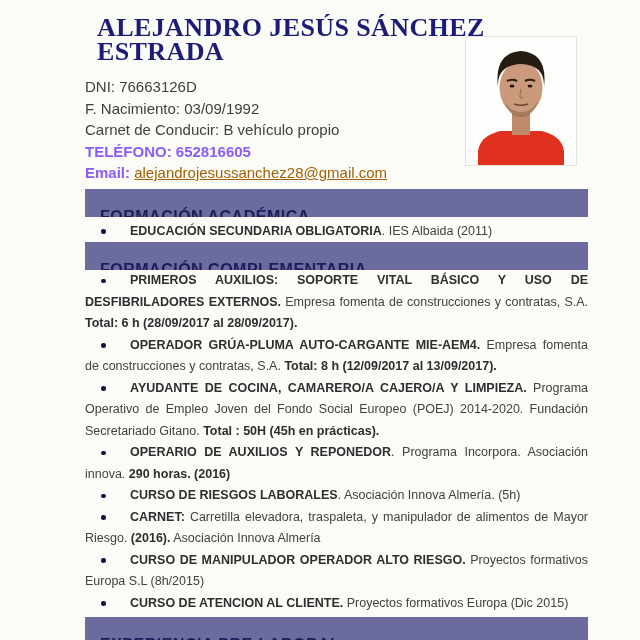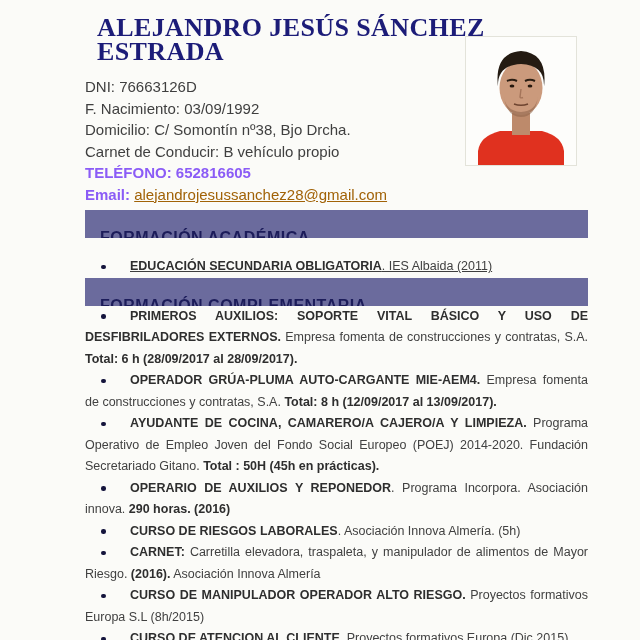--- a/index.html
+++ b/index.html
@@ -12,21 +12,21 @@
   .personal{margin-top:9px;font-size:15px;line-height:21.5px;}
   .personal .row{white-space:nowrap;}
   .bold{font-weight:bold;color:#8b5cf6;}
   a.email{color:#a16207;text-decoration:underline;}
   .photo{position:absolute;left:465px;top:36px;width:112px;height:130px;
        background:#fdfdfb;border:1px solid #e3e3da;box-sizing:border-box;overflow:hidden;}
   .bar{height:28px;background:#6b6b9d;position:relative;overflow:hidden;}
   .bar .bar-label{position:absolute;left:15px;top:19px;font-weight:bold;font-size:16px;
        color:#1c1c5a;letter-spacing:.5px;white-space:nowrap;}
   .items{margin-top:0;}
-  .items-single{margin-top:18px;text-decoration:underline;}
+  .items-single{margin-top:4px;}
   .item{position:relative;margin:0;text-indent:45px;text-align:justify;
        font-size:12.5px;line-height:21.5px;color:#414141;}
   .item .bullet{position:absolute;left:16px;top:8.5px;width:4.5px;height:4.5px;
        border-radius:50%;background:#14143c;text-indent:0;}
   .item .b{font-weight:bold;color:#2e2e2e;}
   .bar-first{margin-top:5px;}
   .bar-last{margin-top:3px;}
 </style>
 </head>
 <body>
@@ -58,21 +58,20 @@
       <path d="M48 67 Q55 69.5 62 67" stroke="#6e4430" stroke-width="1.6" fill="none"></path>
     </svg>
   </div>
 
   <div class="content">
     <h1 class="cv-name">ALEJANDRO JESÚS SÁNCHEZ ESTRADA</h1>
 
     <div class="personal">
       <div class="row">DNI: 76663126D</div>
       <div class="row">F. Nacimiento: 03/09/1992</div>
-      <div class="row">Domicilio: C/ Somontín nº38, Bjo Drcha.</div>
       <div class="row">Carnet de Conducir:  B vehículo propio</div>
       <div class="row bold">TELÉFONO: 652816605</div>
       <div class="row">
         <span class="bold">Email:</span>
         <a class="email" href="#">alejandrojesussanchez28@gmail.com</a>
       </div>
     </div>
 
     <div class="bar bar-first">
       <span class="bar-label">FORMACIÓN ACADÉMICA</span>

